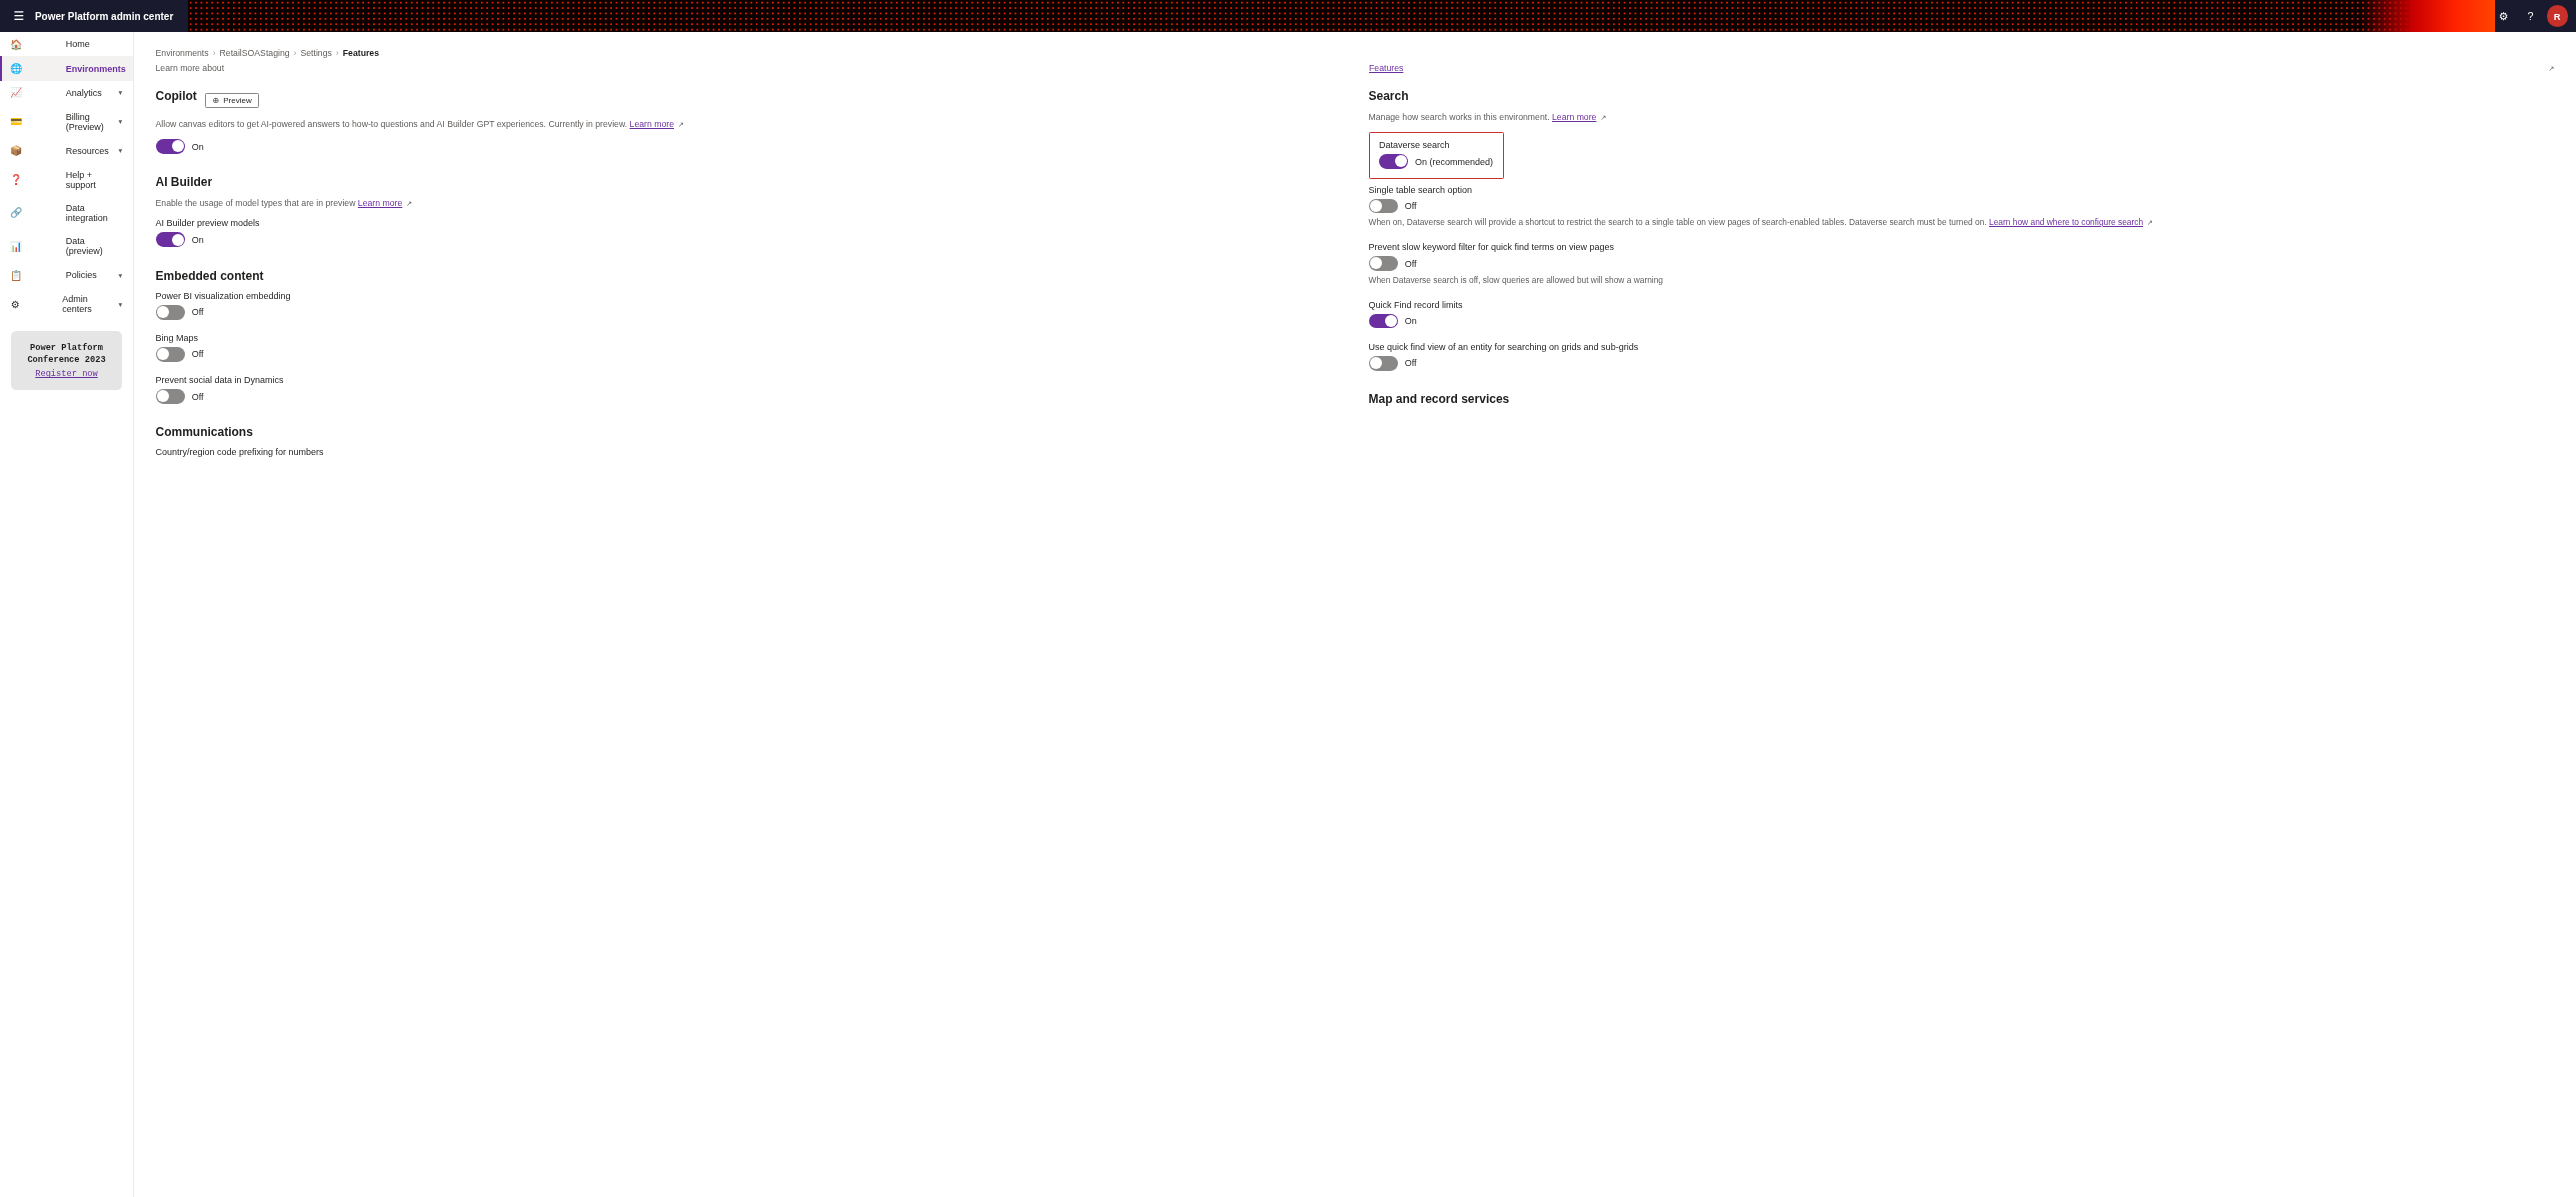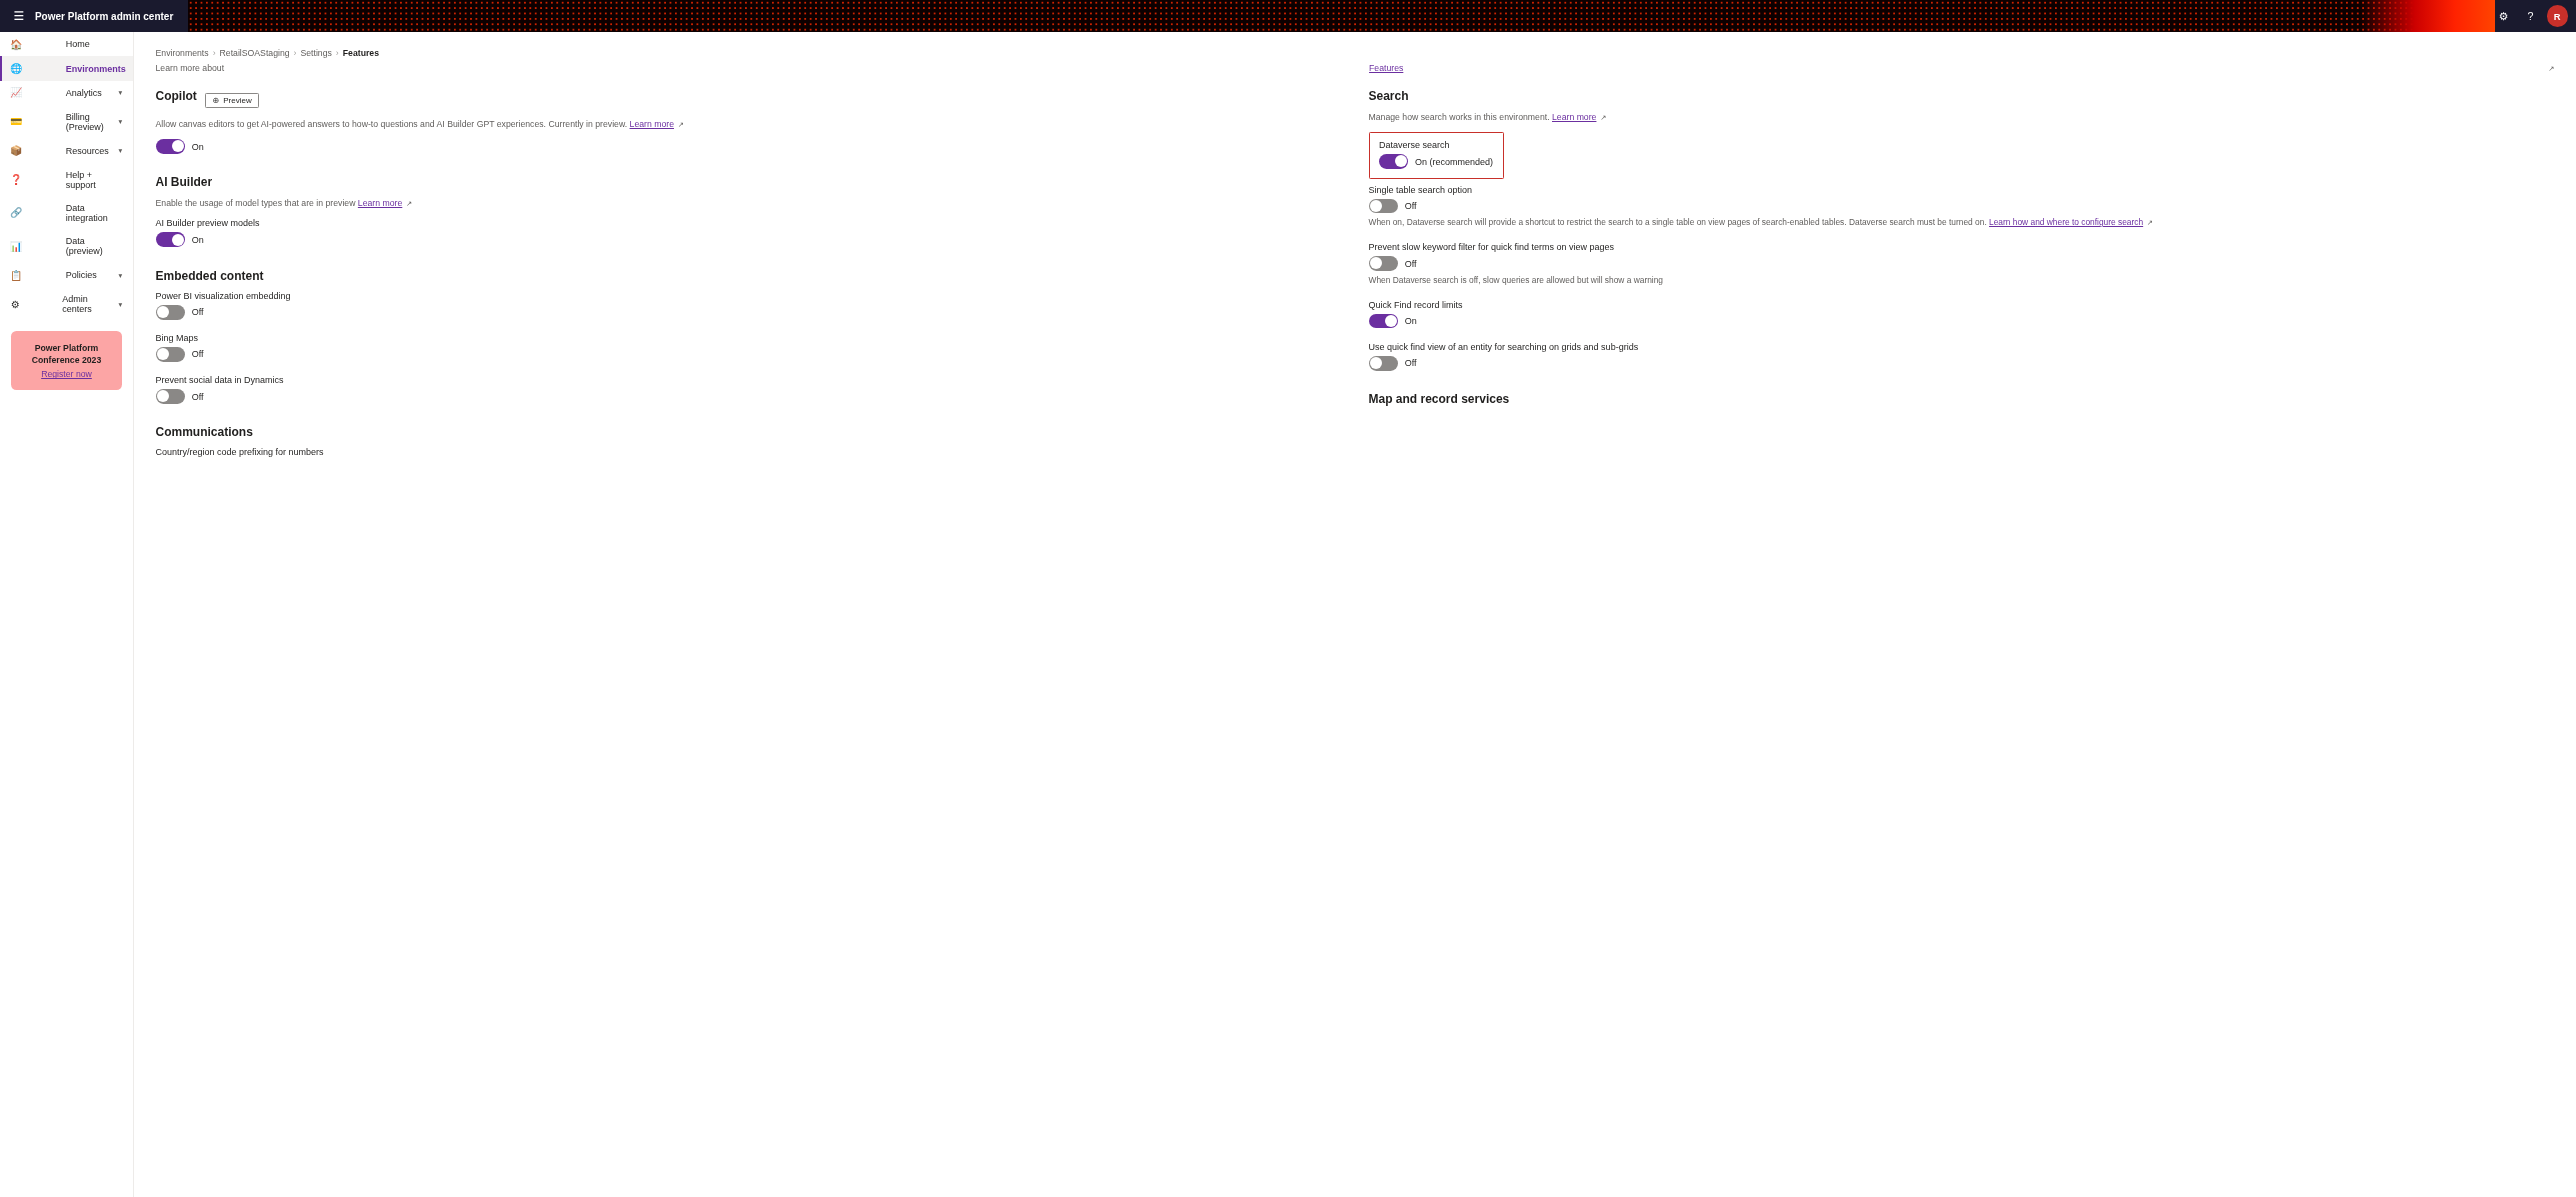--- a/index.html
+++ b/index.html
@@ -47,21 +47,21 @@
       width: 134px; background: #fff; border-right: 0.7px solid #edebe9; display: flex; flex-direction: column; overflow-y: auto; flex-shrink: 0;
     }
     .sidebar-item {
       display: flex; align-items: center; padding: 6.7px 10.7px; cursor: pointer; color: #201f1e; gap: 6.7px; font-size: 9px;
     }
     .sidebar-item.active { background: #f3f2f1; border-left: 2px solid #6b2fa0; font-weight: 600; color: #6b2fa0; padding-left: 8.7px; }
     .sidebar-item-icon { font-size: 10px; flex-shrink: 0; }
     .sidebar-item-label { flex: 1; padding-left: 36px; }
     .sidebar-item-chevron { font-size: 7.4px; color: #605e5c; }
     .sidebar-bottom {
-      margin-top: auto; padding: 10.7px; background: #fca5a5; border-radius: 5.4px; margin: 10.7px; text-align: center;
+      margin-top: auto; padding: 10.7px; background: #e5e5e5; border-radius: 5.4px; margin: 10.7px; text-align: center; font-family: Liberation Mono, monospace;
     }
     .sidebar-bottom-title { font-size: 8.7px; font-weight: 700; color: #201f1e; line-height: 1.3; }
     .sidebar-bottom-link { color: #6b2fa0; font-size: 8.7px; text-decoration: underline; cursor: pointer; display: block; margin-top: 2.7px; }
 
     
     .content-area {
       flex: 1; overflow-y: auto; padding: 16px 21.5px; background: #fff; position: relative;
     }
 
     

